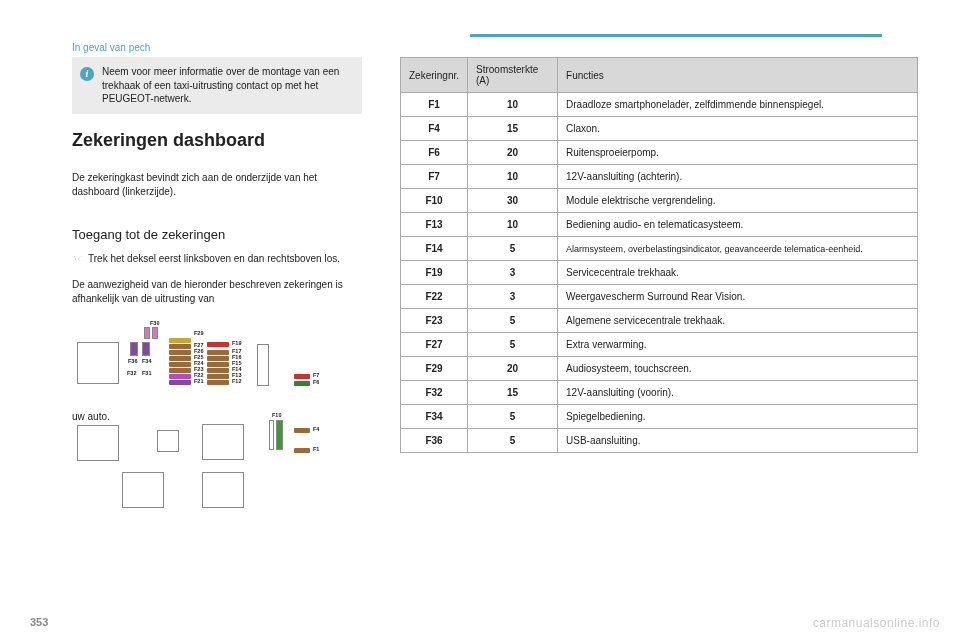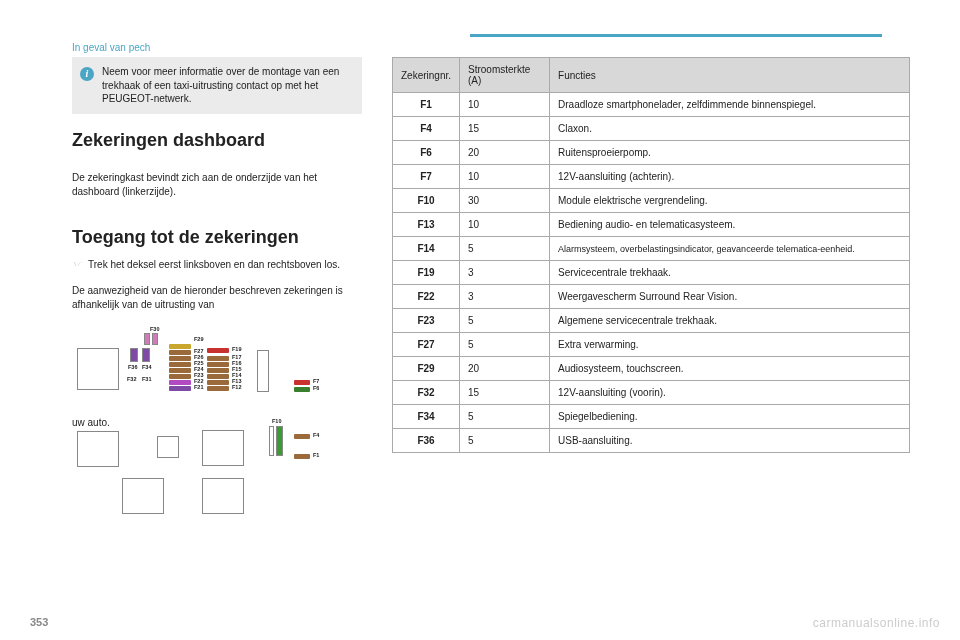--- a/index.html
+++ b/index.html
@@ -63,22 +63,22 @@
     font-size: 18px;
     font-weight: bold;
     margin-bottom: 20px;
   }
   .body-text {
     font-size: 10px;
     line-height: 1.4;
     margin-bottom: 14px;
   }
   h2.sub-h {
-    font-size: 18px;
-    font-weight: bold;
+    font-size: 13px;
+    font-weight: normal;
     margin-bottom: 10px;
     margin-top: 28px;
   }
   .bullet {
     font-size: 10px;
     line-height: 1.4;
     padding-left: 16px;
     position: relative;
     margin-bottom: 12px;
   }
@@ -115,32 +115,33 @@
     border-radius: 1px;
   }
   .tall-fuse {
     position: absolute;
     border: 1px solid #888;
   }
   table.fuse-table {
     width: 100%;
     border-collapse: collapse;
     font-size: 10px;
+    margin-left: 8px;
   }
   table.fuse-table th, table.fuse-table td {
     border: 1px solid #aaa;
     padding: 6px 8px;
     text-align: left;
   }
   table.fuse-table th {
     background: #d8d8d8;
     font-weight: normal;
   }
   table.fuse-table td.c1 { width: 60px; text-align: center; font-weight: bold; }
-  table.fuse-table td.c2 { width: 90px; text-align: left; font-weight: normal; }
+  table.fuse-table td.c2 { width: 90px; text-align: center; font-weight: bold; }
   .page-num {
     position: absolute;
     left: 30px; bottom: 12px;
     font-size: 11px; font-weight: bold;
     color: #888;
   }
   .watermark {
     position: absolute;
     right: 20px; bottom: 10px;
     font-size: 12px;

